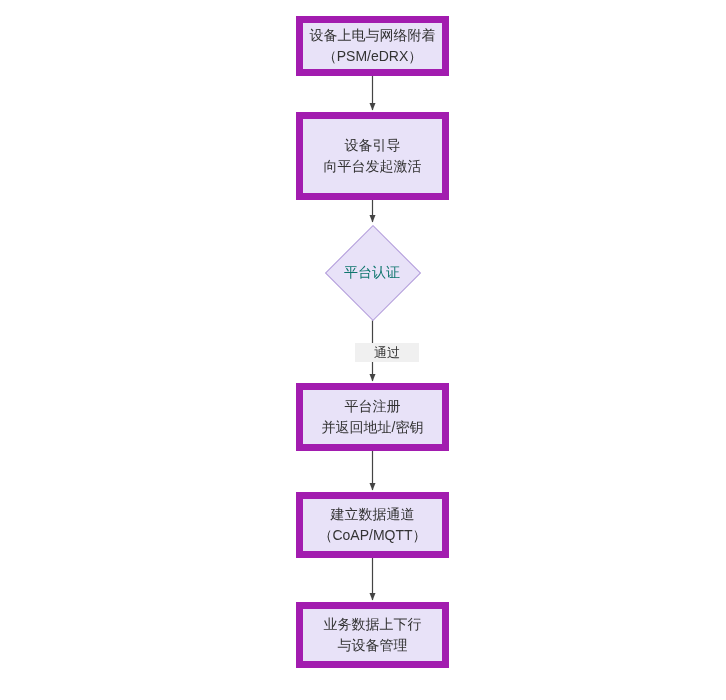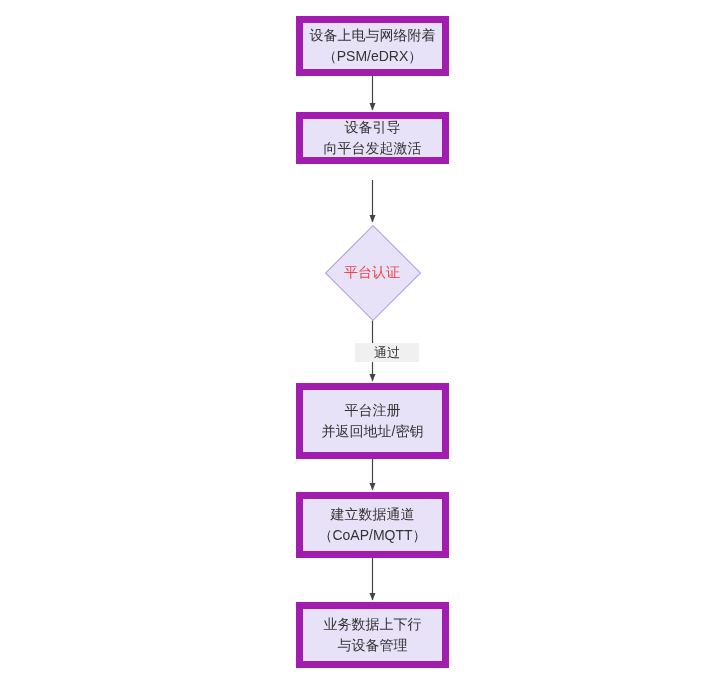--- a/index.html
+++ b/index.html
@@ -53,22 +53,22 @@
     display: block;
   }
 
   
   .node-process {
     left: 296px;
     width: 153px;
   }
 
   #node-power-attach  { top: 16px;  height: 60px; }
-  #node-bootstrap     { top: 112px; height: 52px; }
-  #node-register      { top: 383px; height: 76px; }
+  #node-bootstrap     { top: 112px; height: 88px; }
+  #node-register      { top: 383px; height: 68px; }
   #node-channel       { top: 492px; height: 66px; }
   #node-business      { top: 602px; height: 66px; }
 
   
   #node-auth {
     left: 325px;
     top: 224px;
     width: 94px;
     height: 96px;
     background: transparent;
@@ -84,21 +84,21 @@
     margin-top: -33px;
     background: #e8e2f8;
     border: 1px solid #b39ddb;
     transform: rotate(45deg);
   }
   #node-auth .diamond-label {
     position: relative;
     z-index: 2;
     font-size: 14px;
     line-height: 20px;
-    color: #ef4444;
+    color: #0f766e;
   }
 
   
   .edge-label {
     position: absolute;
     background: #f0f0f0;
     color: #333333;
     font-size: 13px;
     line-height: 17px;
     padding: 1px 19px;

